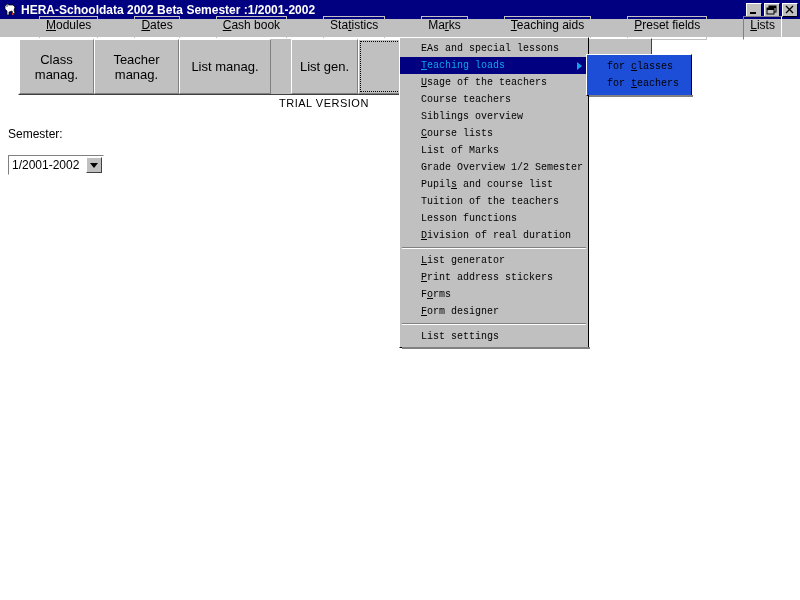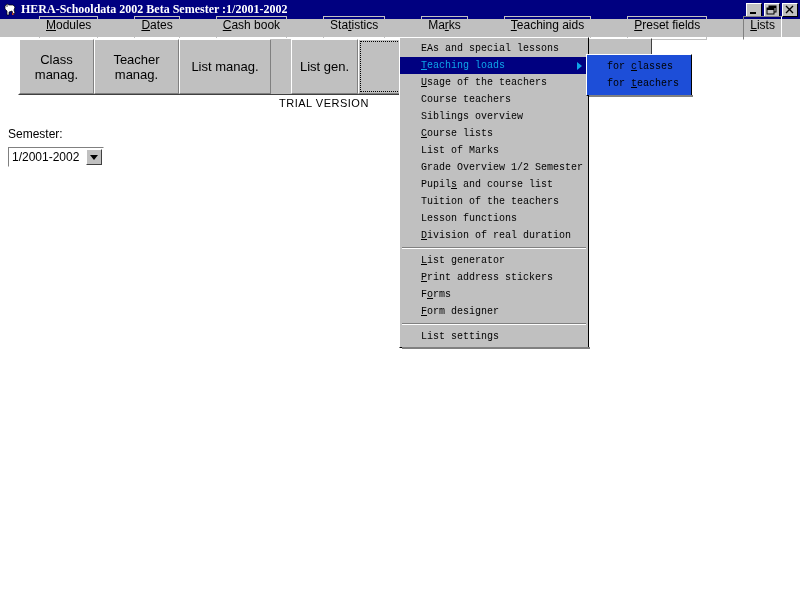--- a/index.html
+++ b/index.html
@@ -8,21 +8,21 @@
     overflow: hidden;
     background: #ffffff;
     font-family: "Liberation Sans", sans-serif;
   }
 
   
   #titlebar {
     position: absolute; left: 0; top: 0;
     width: 800px; height: 19px;
     background: #000080;
-    display: flex; align-items: center; font-family: Liberation Serif, serif;
+    display: flex; align-items: center;
   }
   #title-icon {
     width: 16px; height: 16px;
     margin-left: 2px; margin-right: 3px;
     position: relative;
     flex: 0 0 auto;
   }
   #title-icon svg { display: block; }
   #title-text {
     color: #ffffff;
@@ -114,21 +114,21 @@
     letter-spacing: 0.5px;
     white-space: nowrap;
   }
 
   
   #semester-label {
     position: absolute; left: 8px; top: 127px;
     font-size: 12px; color: #000000;
   }
   #semester-combo {
-    position: absolute; left: 8px; top: 147px;
+    position: absolute; left: 8px; top: 155px;
     width: 96px; height: 20px;
     background: #ffffff;
     border-top: 1px solid #808080;
     border-left: 1px solid #808080;
     border-right: 1px solid #ffffff;
     border-bottom: 1px solid #ffffff;
     box-sizing: border-box;
     display: flex; align-items: center;
   }
   #semester-value {

